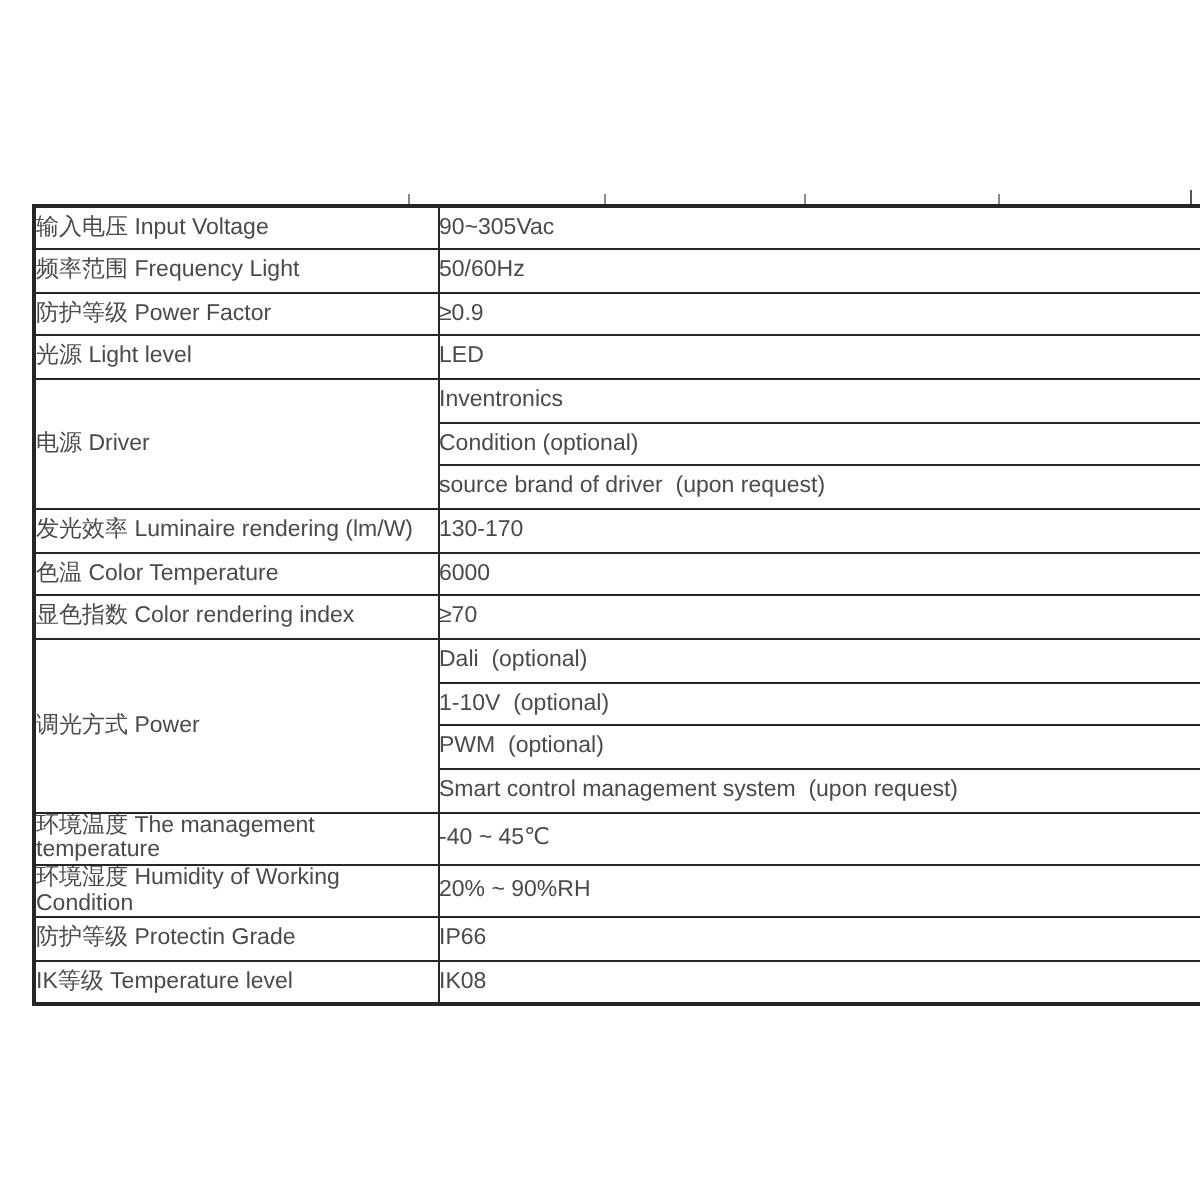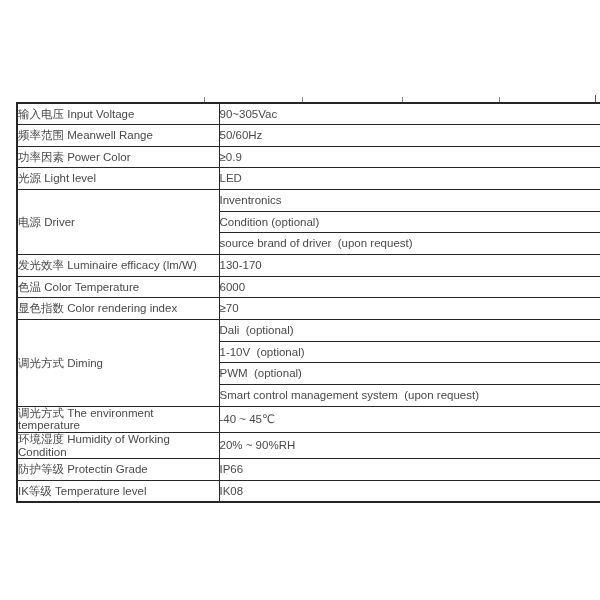--- a/index.html
+++ b/index.html
@@ -75,68 +75,68 @@
     <colgroup>
       <col class="c-label">
       <col class="c-value">
     </colgroup>
     <tbody>
       <tr>
         <td class="lbl">输入电压 Input Voltage</td>
         <td class="val">90~305Vac</td>
       </tr>
       <tr>
-        <td class="lbl">频率范围 Meanwell Range</td>
+        <td class="lbl">频率范围 Frequency Light</td>
         <td class="val">50/60Hz</td>
       </tr>
       <tr>
-        <td class="lbl">功率因素 Power Color</td>
+        <td class="lbl">防护等级 Power Factor</td>
         <td class="val">≥0.9</td>
       </tr>
       <tr>
         <td class="lbl">光源 Light level</td>
         <td class="val">LED</td>
       </tr>
       <tr>
         <td class="lbl" rowspan="3">电源 Driver</td>
         <td class="val">Inventronics</td>
       </tr>
       <tr>
         <td class="val">Condition (optional)</td>
       </tr>
       <tr>
         <td class="val">source brand of driver  (upon request)</td>
       </tr>
       <tr>
-        <td class="lbl">发光效率 Luminaire efficacy (lm/W)</td>
+        <td class="lbl">发光效率 Luminaire rendering (lm/W)</td>
         <td class="val">130-170</td>
       </tr>
       <tr>
         <td class="lbl">色温 Color Temperature</td>
         <td class="val">6000</td>
       </tr>
       <tr>
         <td class="lbl">显色指数 Color rendering index</td>
         <td class="val">≥70</td>
       </tr>
       <tr>
-        <td class="lbl" rowspan="4">调光方式 Diming</td>
+        <td class="lbl" rowspan="4">调光方式 Power</td>
         <td class="val">Dali  (optional)</td>
       </tr>
       <tr>
         <td class="val">1-10V  (optional)</td>
       </tr>
       <tr>
         <td class="val">PWM  (optional)</td>
       </tr>
       <tr>
         <td class="val">Smart control management system  (upon request)</td>
       </tr>
       <tr>
-        <td class="lbl">调光方式 The environment temperature</td>
+        <td class="lbl">环境温度 The management temperature</td>
         <td class="val">-40 ~ 45℃</td>
       </tr>
       <tr>
         <td class="lbl">环境湿度 Humidity of Working Condition</td>
         <td class="val">20% ~ 90%RH</td>
       </tr>
       <tr>
         <td class="lbl">防护等级 Protectin Grade</td>
         <td class="val">IP66</td>
       </tr>

